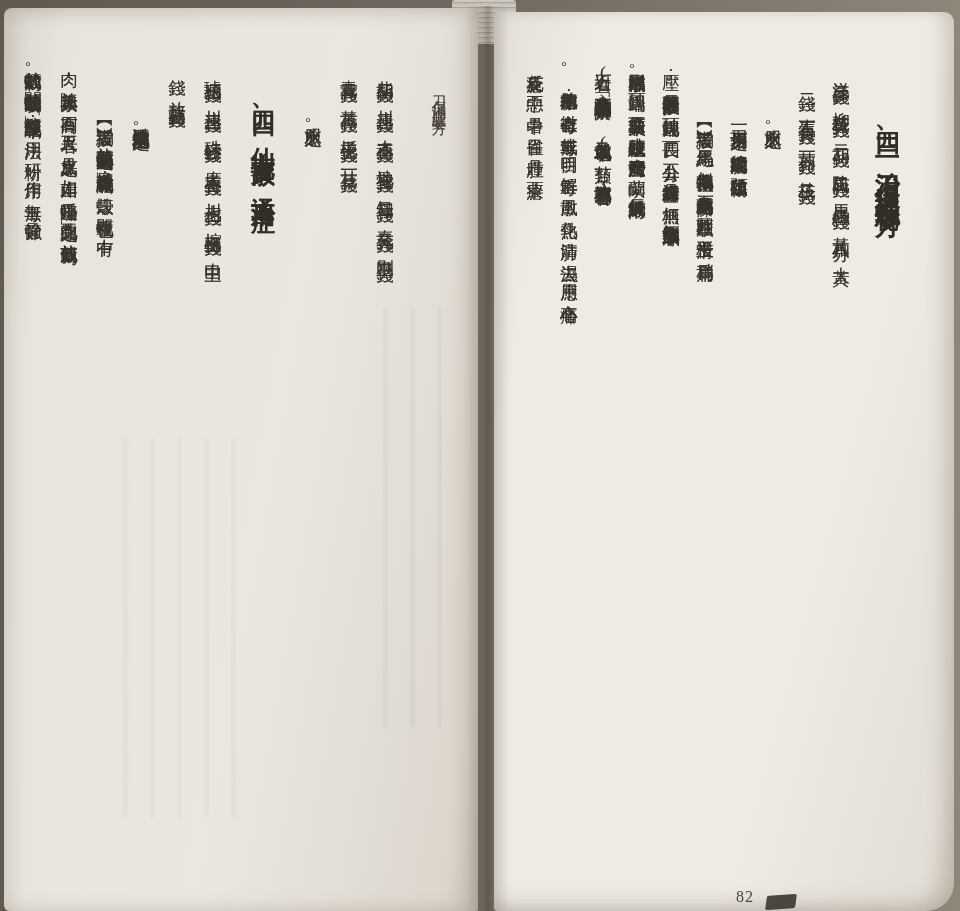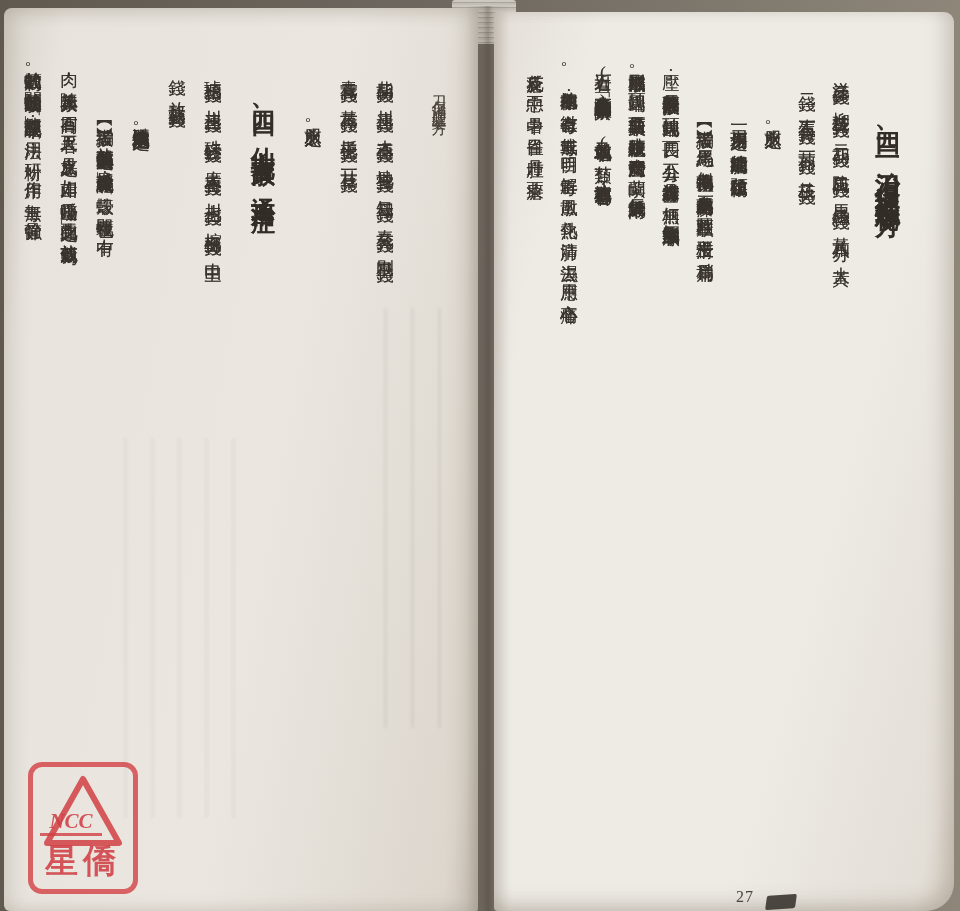--- a/index.html
+++ b/index.html
@@ -112,24 +112,17 @@
       <div class="col">壓;葉長橢圓狀披針形,頂端鈍圓,長四—五公分。邊緣具有鋸齒,無柄。氣胞倒卵形或球狀</div>
       <div class="col">形或橢圓形。頂端圓,柄長而呈葉狀。生殖枝複總狀。臺灣產於八尺門、蘭嶼。長於低潮線附</div>
       <div class="col">近岩石(李亮恭先生等編著「植物學辭典」)。又或似爲地衣草(苔類、地衣類等稱爲苔者)</div>
       <div class="col">。地衣草的作用:有微毒,或無毒。明目,解毒,散風,化熱,清肺,去濕。應用:卒心痛,</div>
       <div class="col">反花瘡,中惡,中暑,雀目,丹腫,粟瘡。</div>
     </div>
   </div>
 
   <div class="gutter"></div>
 
-  <div class="pagenum">27</div>
+  <div class="pagenum">82</div>
   <div class="inkmark"></div>
 
-  <div class="stamp">
-    <svg class="tri" viewBox="0 0 80 72">
-      <polygon points="40,4 76,68 4,68" fill="none" stroke="rgba(228,70,78,0.85)" stroke-width="6" stroke-linejoin="round"></polygon>
-    </svg>
-    <div class="ncc">NCC</div>
-    <div class="star">星僑</div>
-  </div>
 
 </div>
 
 </body></html>

